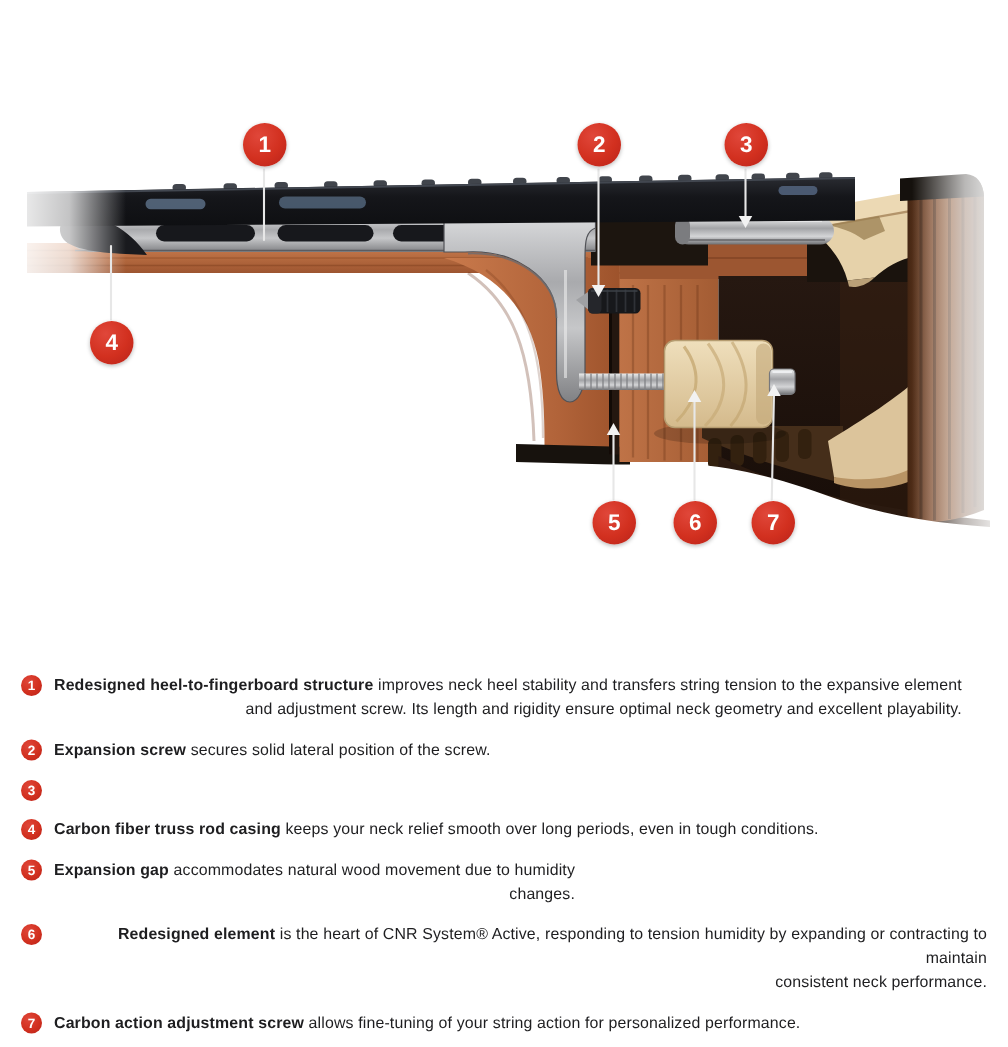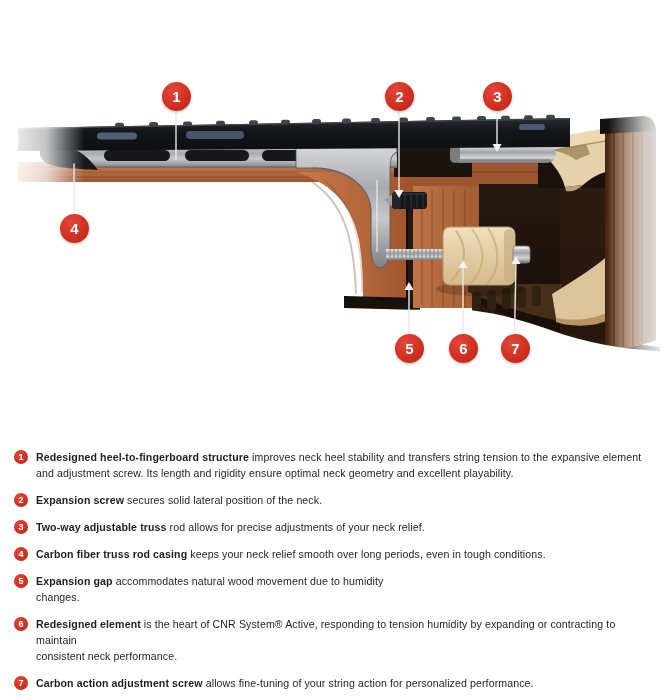--- a/index.html
+++ b/index.html
@@ -22,21 +22,21 @@
   
   .legend{position:absolute;left:14px;top:449px;width:652px;}
   .lrow{display:flex;align-items:flex-start;margin-bottom:11px;}
   .lbadge{
     flex:0 0 14px;width:14px;height:14px;border-radius:50%;margin-top:1px;
     background:radial-gradient(circle at 36% 30%, #df4639 0%, #d2301f 55%, #b8221a 100%);
     color:#fff;font-weight:bold;font-size:9px;line-height:14px;text-align:center;
   }
   .ltext{
     margin:0 0 0 8px;max-width:622px;font-size:10.6px;line-height:16px;color:#1e1e20;
-    white-space:pre-line;letter-spacing:0.1px;
+    white-space:pre-line;letter-spacing:0.1px;text-align:right;
   }
   .ltext .b{font-weight:bold;}
 </style>
 </head>
 <body>
 
 <div class="stage">
 
   <div class="diagram-wrap">
     <svg width="672" height="445" viewBox="0 0 672 445" xmlns="http://www.w3.org/2000/svg">
@@ -317,25 +317,24 @@
   </div>
 
   <div class="legend">
       <div class="lrow">
         <span class="lbadge">1</span>
         <p class="ltext"><span class="b">Redesigned heel-to-fingerboard structure</span><span> improves neck heel stability and transfers string tension to the expansive element
 and adjustment screw. Its length and rigidity ensure optimal neck geometry and excellent playability.</span></p>
       </div>
       <div class="lrow">
         <span class="lbadge">2</span>
-        <p class="ltext"><span class="b">Expansion screw</span><span> secures solid lateral position of the neck.</span></p>
+        <p class="ltext"><span class="b">Expansion screw</span><span> secures solid lateral position of the screw.</span></p>
       </div>
       <div class="lrow">
         <span class="lbadge">3</span>
-        <p class="ltext"><span class="b">Two-way adjustable truss</span><span> rod allows for precise adjustments of your neck relief.</span></p>
       </div>
       <div class="lrow">
         <span class="lbadge">4</span>
         <p class="ltext"><span class="b">Carbon fiber truss rod casing</span><span> keeps your neck relief smooth over long periods, even in tough conditions.</span></p>
       </div>
       <div class="lrow">
         <span class="lbadge">5</span>
         <p class="ltext"><span class="b">Expansion gap</span><span> accommodates natural wood movement due to humidity
 changes.</span></p>
       </div>

